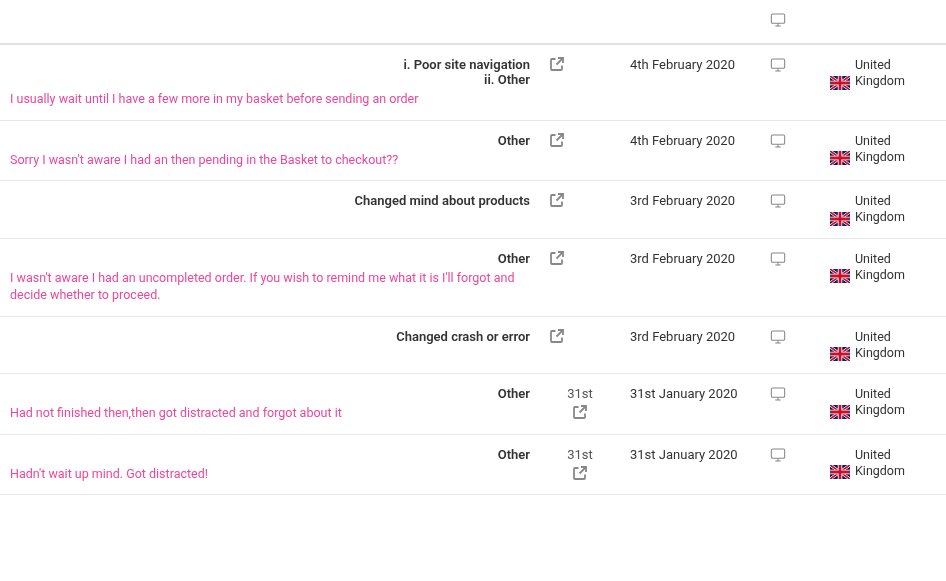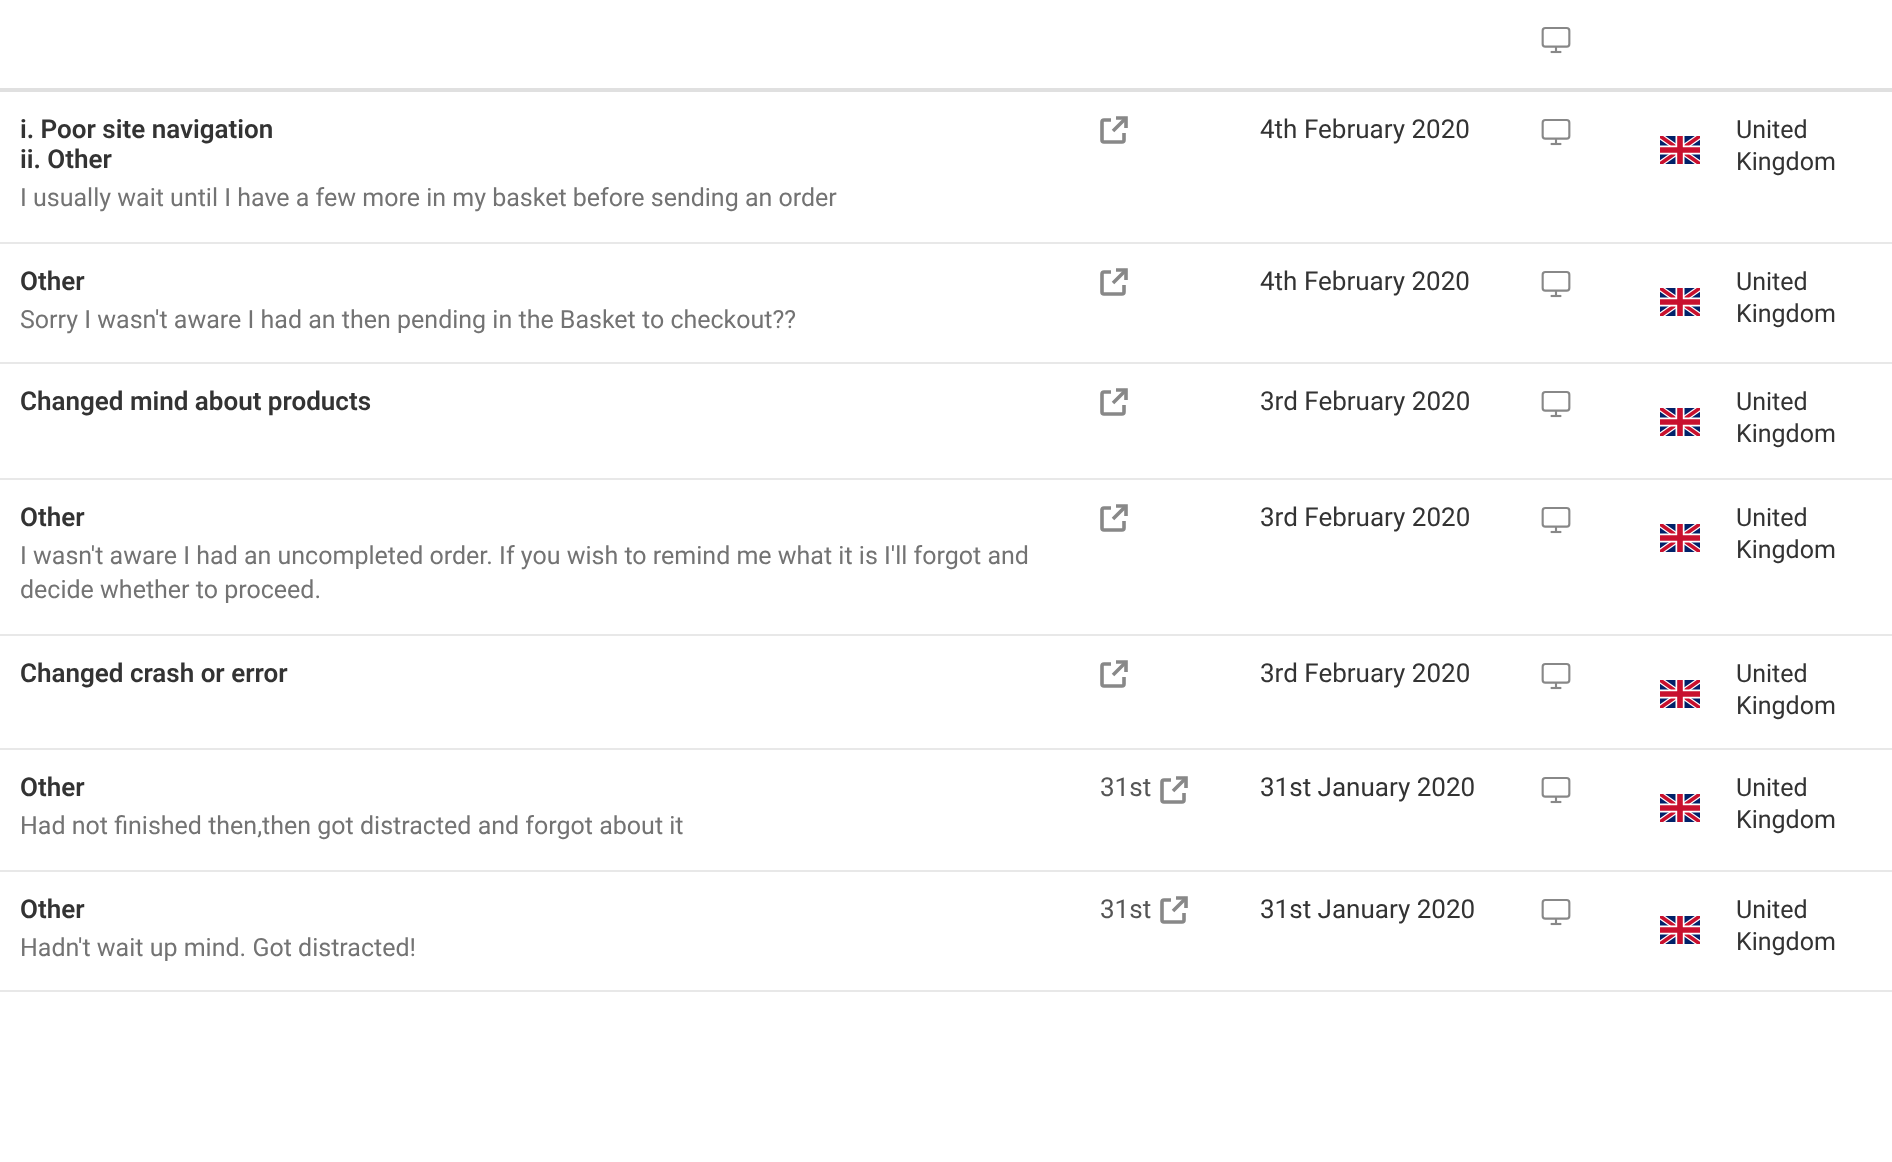--- a/index.html
+++ b/index.html
@@ -36,23 +36,24 @@
     .col-page { width: 80px; }
     .col-date { width: 140px; }
     .col-device { width: 60px; }
     .col-country { width: 126px; }
 
     .reason-label {
       font-weight: 600;
       color: #333;
       display: block;
       margin-bottom: 2px;
+      text-align: right;
     }
     .reason-comment {
-      color: #737373;
+      color: #ec4899;
       font-size: 12.5px;
       line-height: 1.4;
       margin-top: 3px;
     }
 
     .icon-external {
       display: inline-block;
       width: 14px;
       height: 14px;
       color: #888;
@@ -68,39 +69,40 @@
     .icon-monitor svg {
       width: 16px;
       height: 16px;
       fill: none;
       stroke: #888;
       stroke-width: 1.6;
     }
 
     .country-cell {
       display: flex;
-      align-items: center;
-      gap: 18px;
+      align-items: flex-end;
+      gap: 5px;
     }
     .flag {
       width: 20px;
       height: 14px;
       flex-shrink: 0;
       margin-top: 2px;
     }
     .country-name {
       font-size: 12.5px;
       color: #333;
       line-height: 1.3;
     }
 
     .page-cell {
       display: flex;
       align-items: center;
       gap: 4px;
+      flex-direction: column;
     }
     .page-num {
       color: #555;
     }
 
     thead th.col-question {
       font-size: 13px;
     }
   </style>
 </head>

